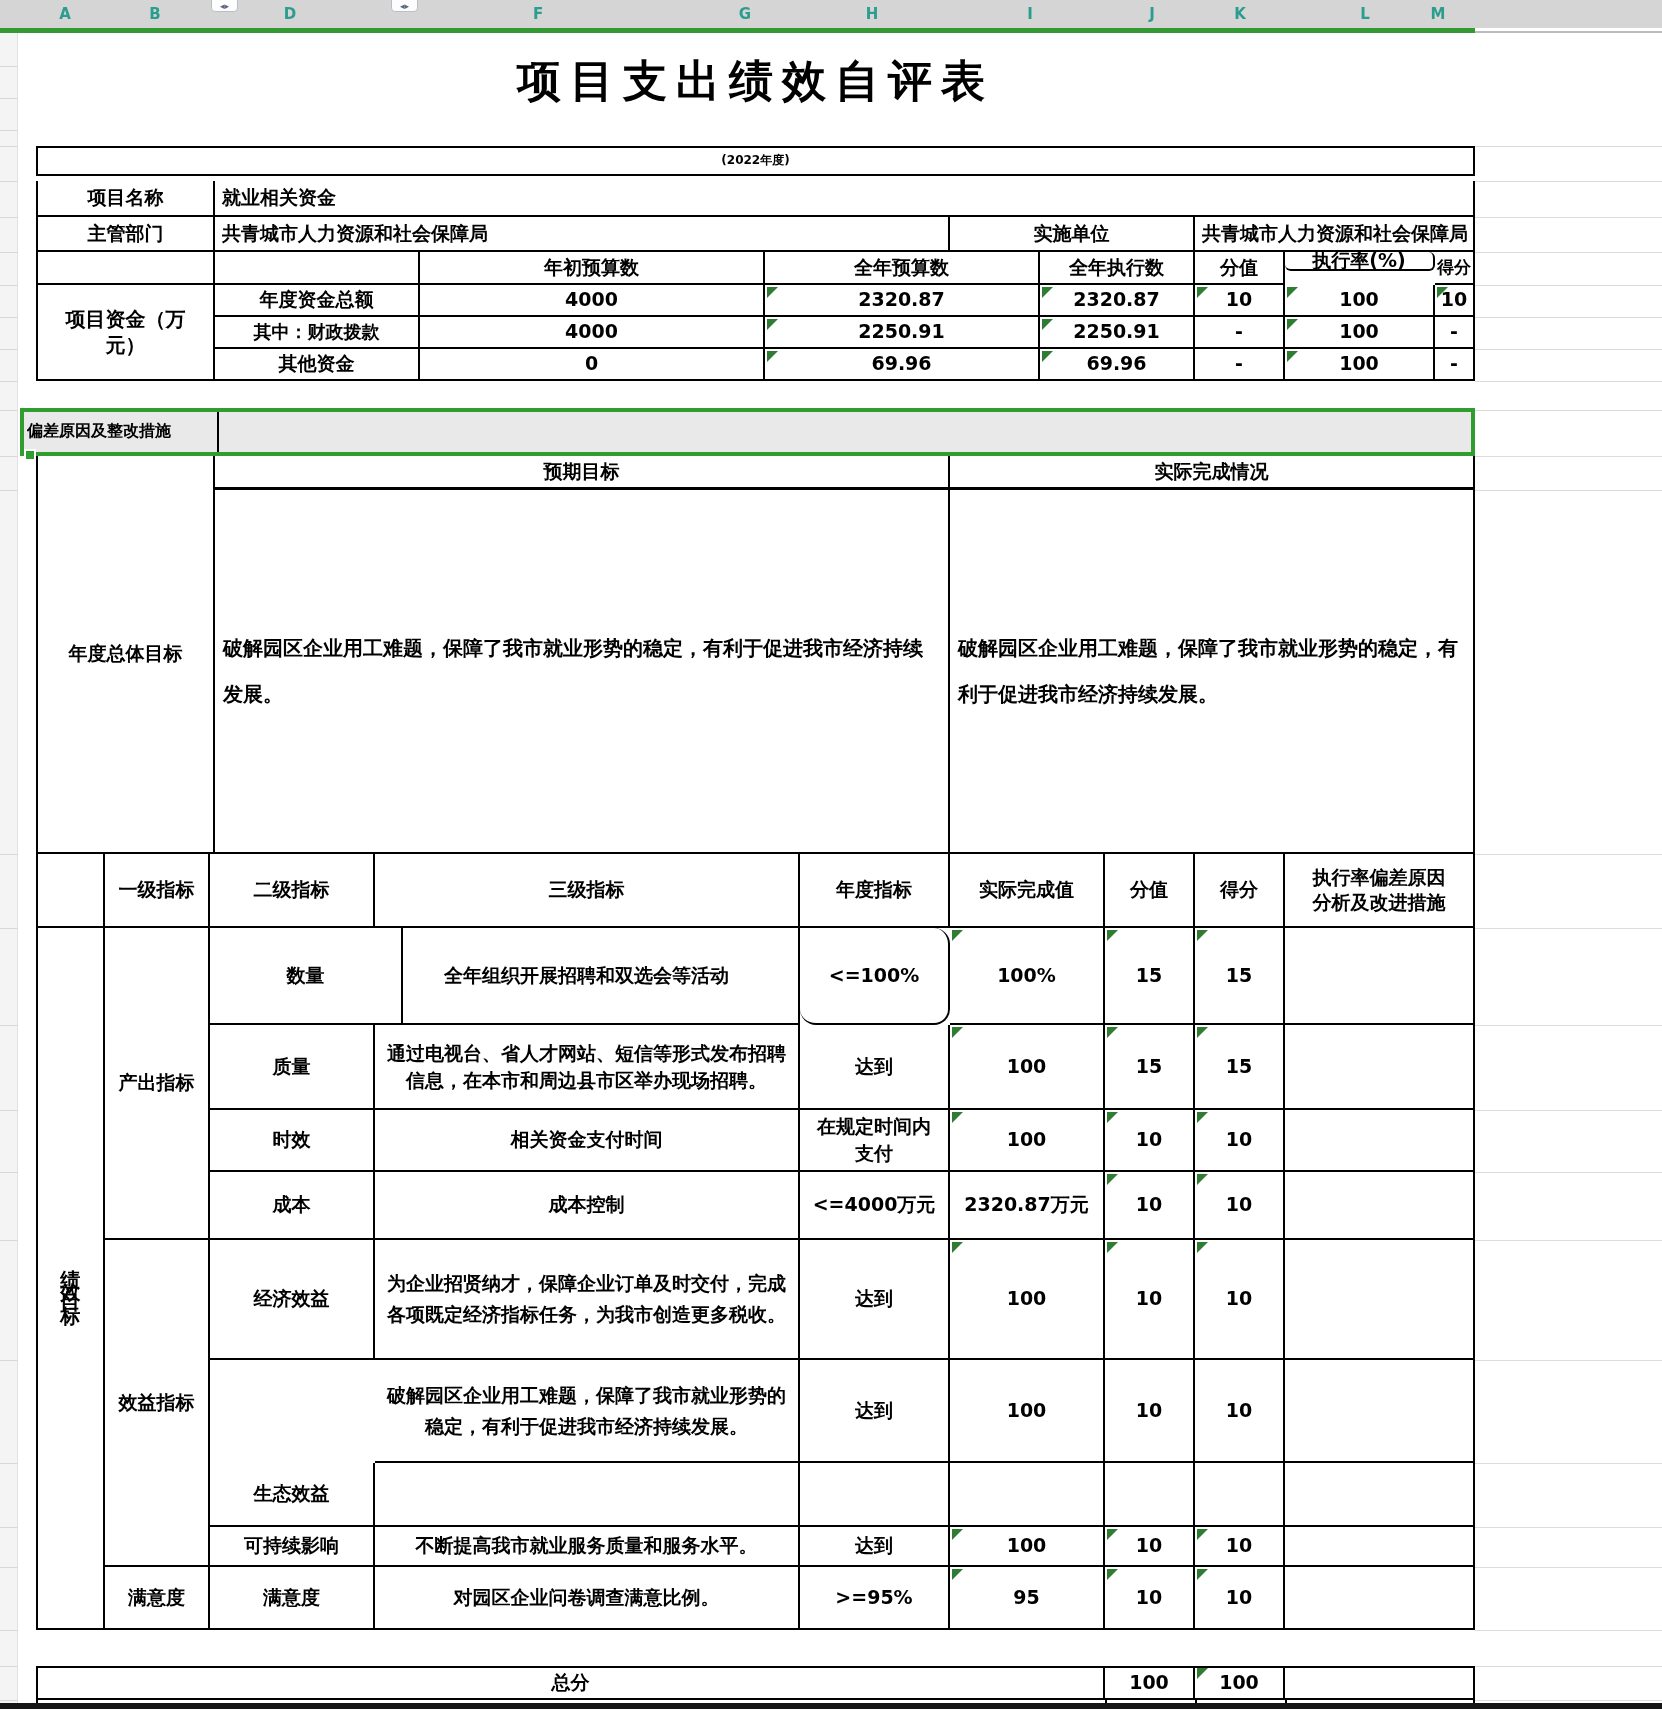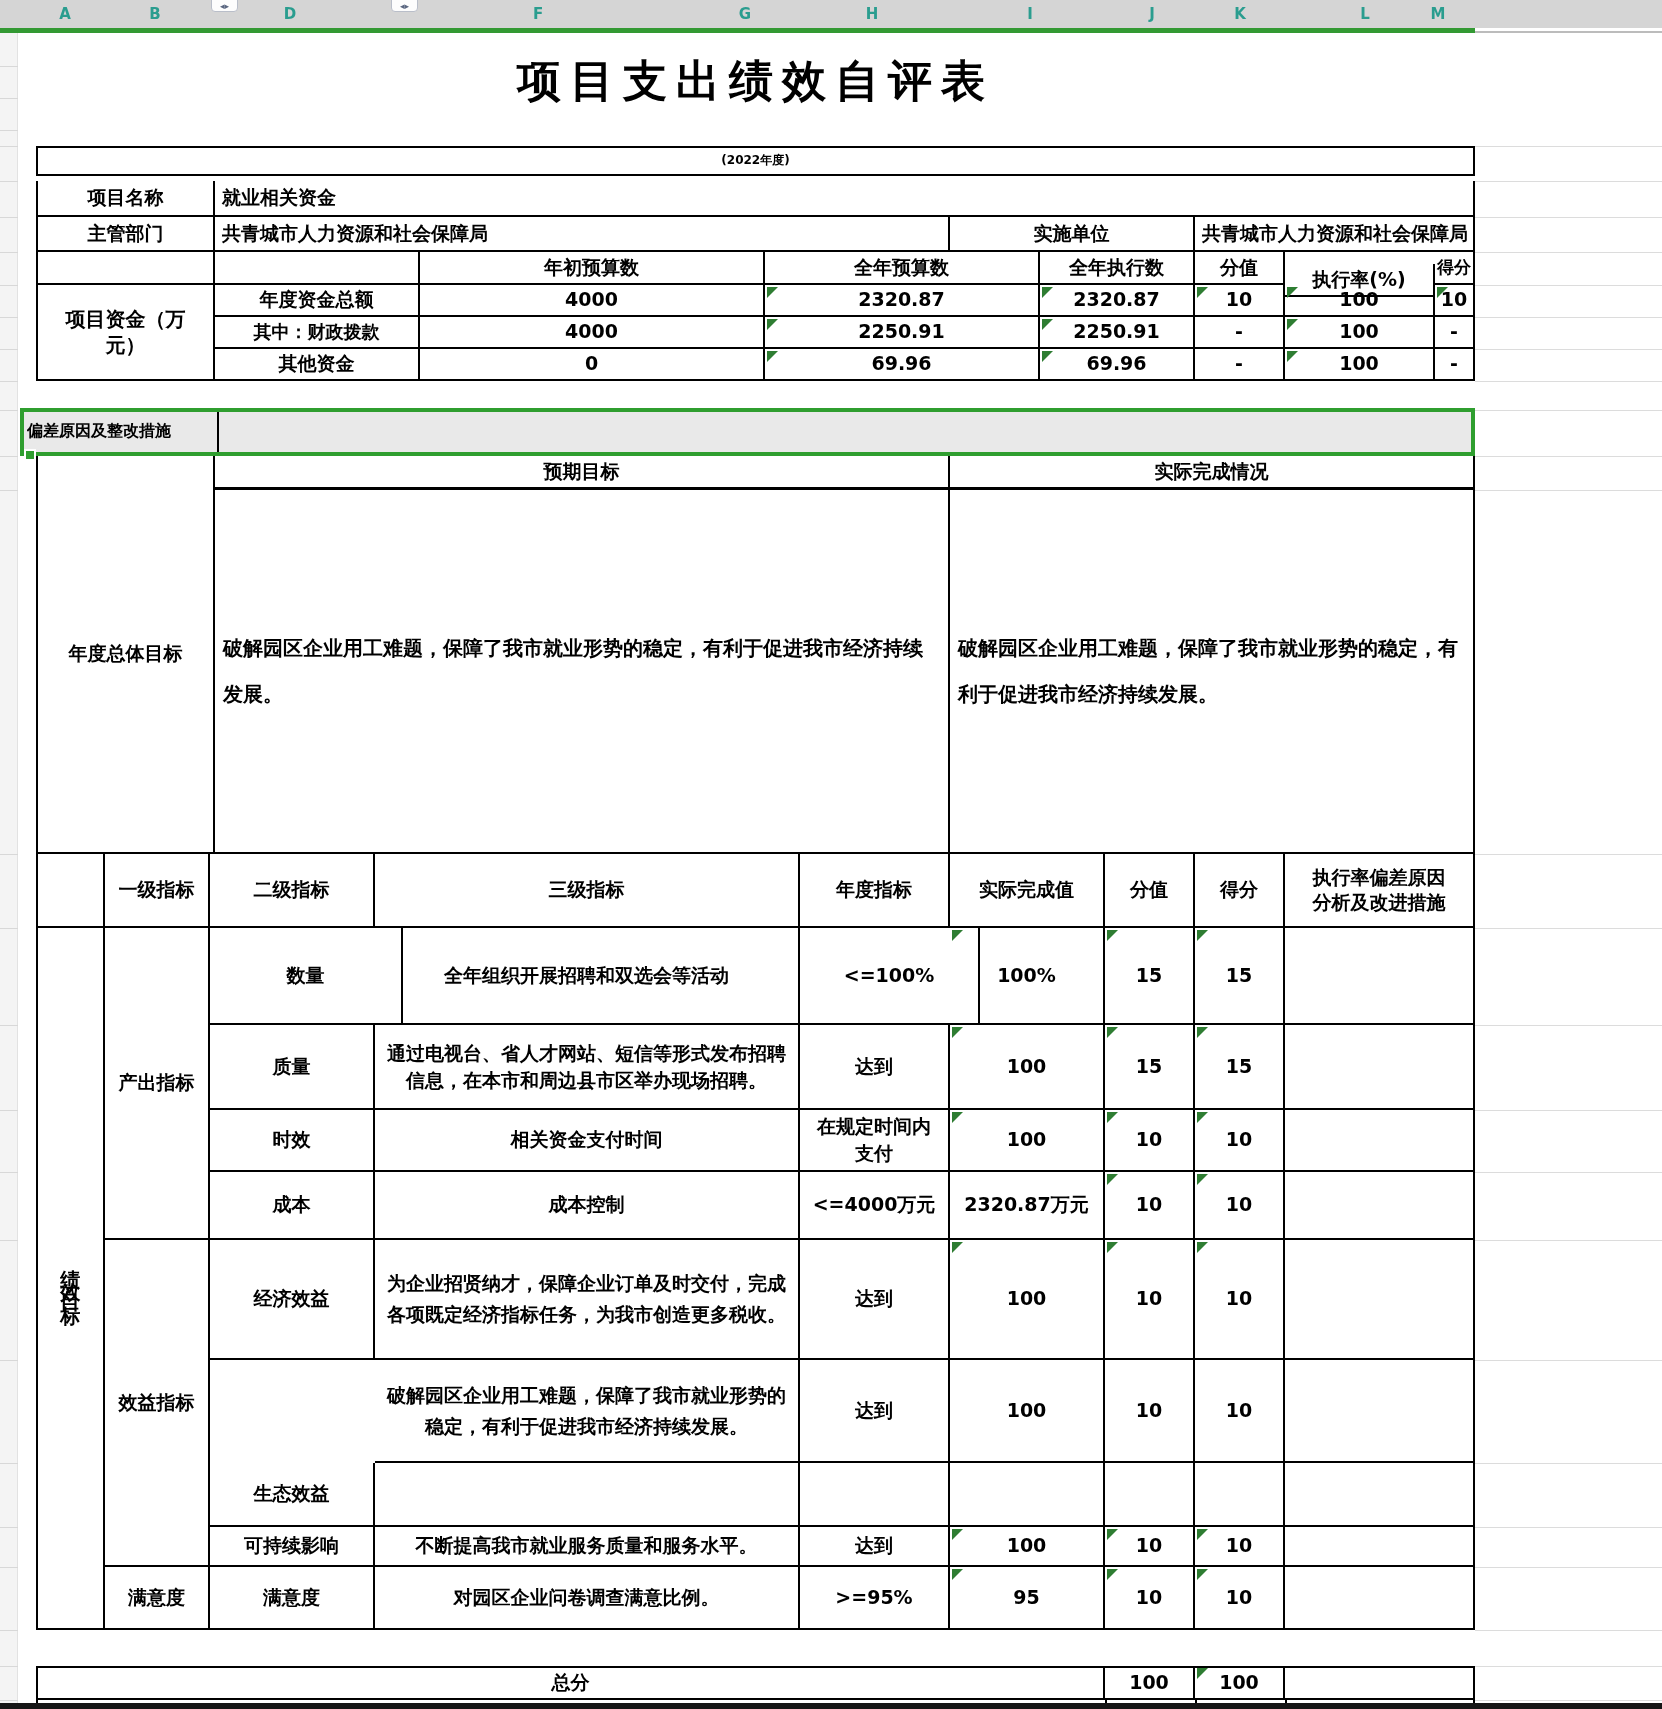--- a/index.html
+++ b/index.html
@@ -89,21 +89,21 @@
   <div class="c la" style="left:215px; top:217px; width:735px; height:35px;">共青城市人力资源和社会保障局</div>
   <div class="c" style="left:950px; top:217px; width:245px; height:35px;">实施单位</div>
   <div class="c la" style="left:1195px; top:217px; width:280px; height:35px;">共青城市人力资源和社会保障局</div>
 
   <div class="c lt" style="left:36px;  top:252px; width:179px; height:33px;"></div>
   <div class="c" style="left:215px; top:252px; width:205px; height:33px;"></div>
   <div class="c" style="left:420px; top:252px; width:345px; height:33px;">年初预算数</div>
   <div class="c" style="left:765px; top:252px; width:275px; height:33px;">全年预算数</div>
   <div class="c" style="left:1040px; top:252px; width:155px; height:33px;">全年执行数</div>
   <div class="c" style="left:1195px; top:252px; width:90px; height:33px;">分值</div>
-  <div class="c" style="left:1285px; top:264px; width:150px; height:33px;">执行率(%)</div>
+  <div class="c" style="left:1285px; top:252px; width:150px; height:19px;border-radius:6px;">执行率(%)</div>
   <div class="c" style="left:1435px; top:252px; width:40px; height:33px; font-size:17px;">得分</div>
 
   <div class="c lt pad" style="left:36px; top:285px; width:179px; height:96px; font-size:20px;">项目资金（万元）</div>
 
   <div class="c" style="left:215px; top:285px; width:205px; height:32px;">年度资金总额</div>
   <div class="c" style="left:420px; top:285px; width:345px; height:32px;">4000</div>
   <div class="c" style="left:765px; top:285px; width:275px; height:32px;">2320.87</div>
   <div class="c" style="left:1040px; top:285px; width:155px; height:32px;">2320.87</div>
   <div class="c" style="left:1195px; top:285px; width:90px; height:32px;">10</div>
   <div class="c" style="left:1285px; top:285px; width:150px; height:32px;">100</div>
@@ -148,21 +148,21 @@
   <div class="c pre" style="left:1285px; top:854px; width:190px; height:74px;">执行率偏差原因
 分析及改进措施</div>
 
   <div class="c lt vert" style="left:36px; top:928px; width:69px; height:702px;">绩效目标</div>
   <div class="c" style="left:105px; top:928px; width:105px; height:312px;">产出指标</div>
   <div class="c" style="left:105px; top:1240px; width:105px; height:327px;">效益指标</div>
   <div class="c" style="left:105px; top:1567px; width:105px; height:63px;">满意度</div>
 
   <div class="c" style="left:210px; top:928px; width:193px; height:97px;">数量</div>
   <div class="c pad" style="left:375px; top:928px; width:425px; height:97px;">全年组织开展招聘和双选会等活动</div>
-  <div class="c pre" style="left:800px; top:928px; width:180px; height:97px;">&lt;=100%</div>
+  <div class="c pre" style="left:800px; top:928px; width:150px; height:97px;border-radius:16px;">&lt;=100%</div>
   <div class="c" style="left:950px; top:928px; width:155px; height:97px;">100%</div>
   <div class="c" style="left:1105px; top:928px; width:90px; height:97px;">15</div>
   <div class="c" style="left:1195px; top:928px; width:90px; height:97px;">15</div>
   <div class="c" style="left:1285px; top:928px; width:190px; height:97px;"></div>
 
   <div class="c" style="left:210px; top:1025px; width:165px; height:85px;">质量</div>
   <div class="c pad" style="left:375px; top:1025px; width:425px; height:85px; line-height:27px;">通过电视台、省人才网站、短信等形式发布招聘信息，在本市和周边县市区举办现场招聘。</div>
   <div class="c pre" style="left:800px; top:1025px; width:150px; height:85px;">达到</div>
   <div class="c" style="left:950px; top:1025px; width:155px; height:85px;">100</div>
   <div class="c" style="left:1105px; top:1025px; width:90px; height:85px;">15</div>

